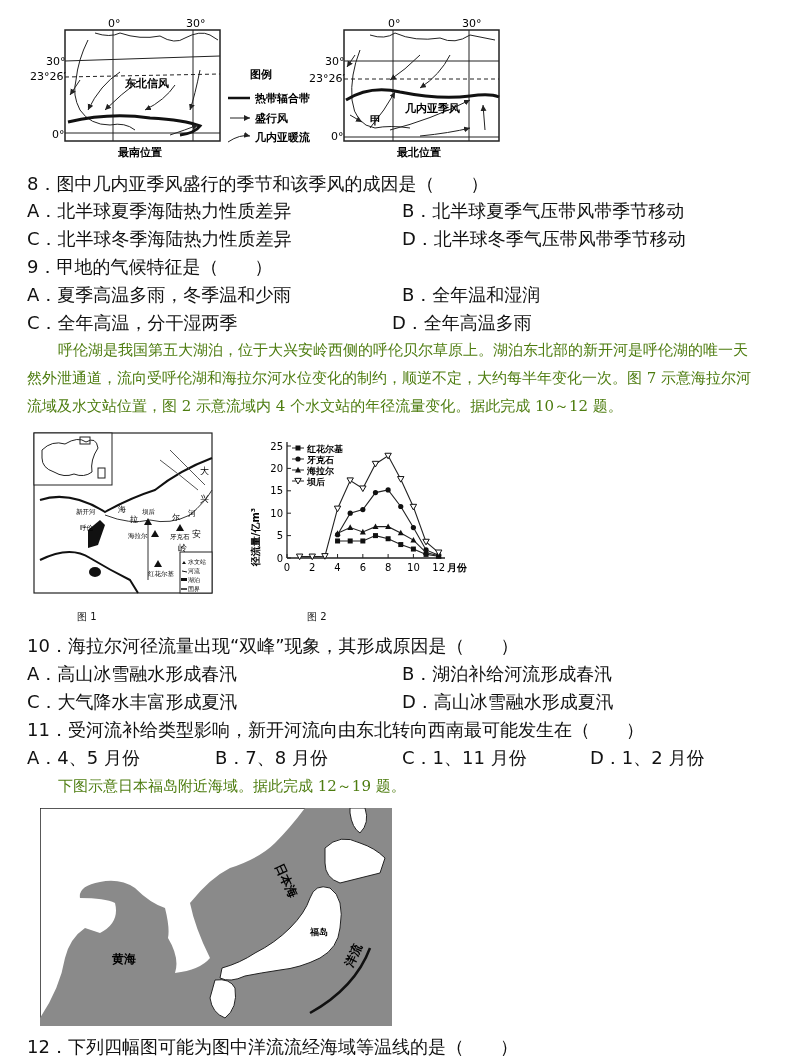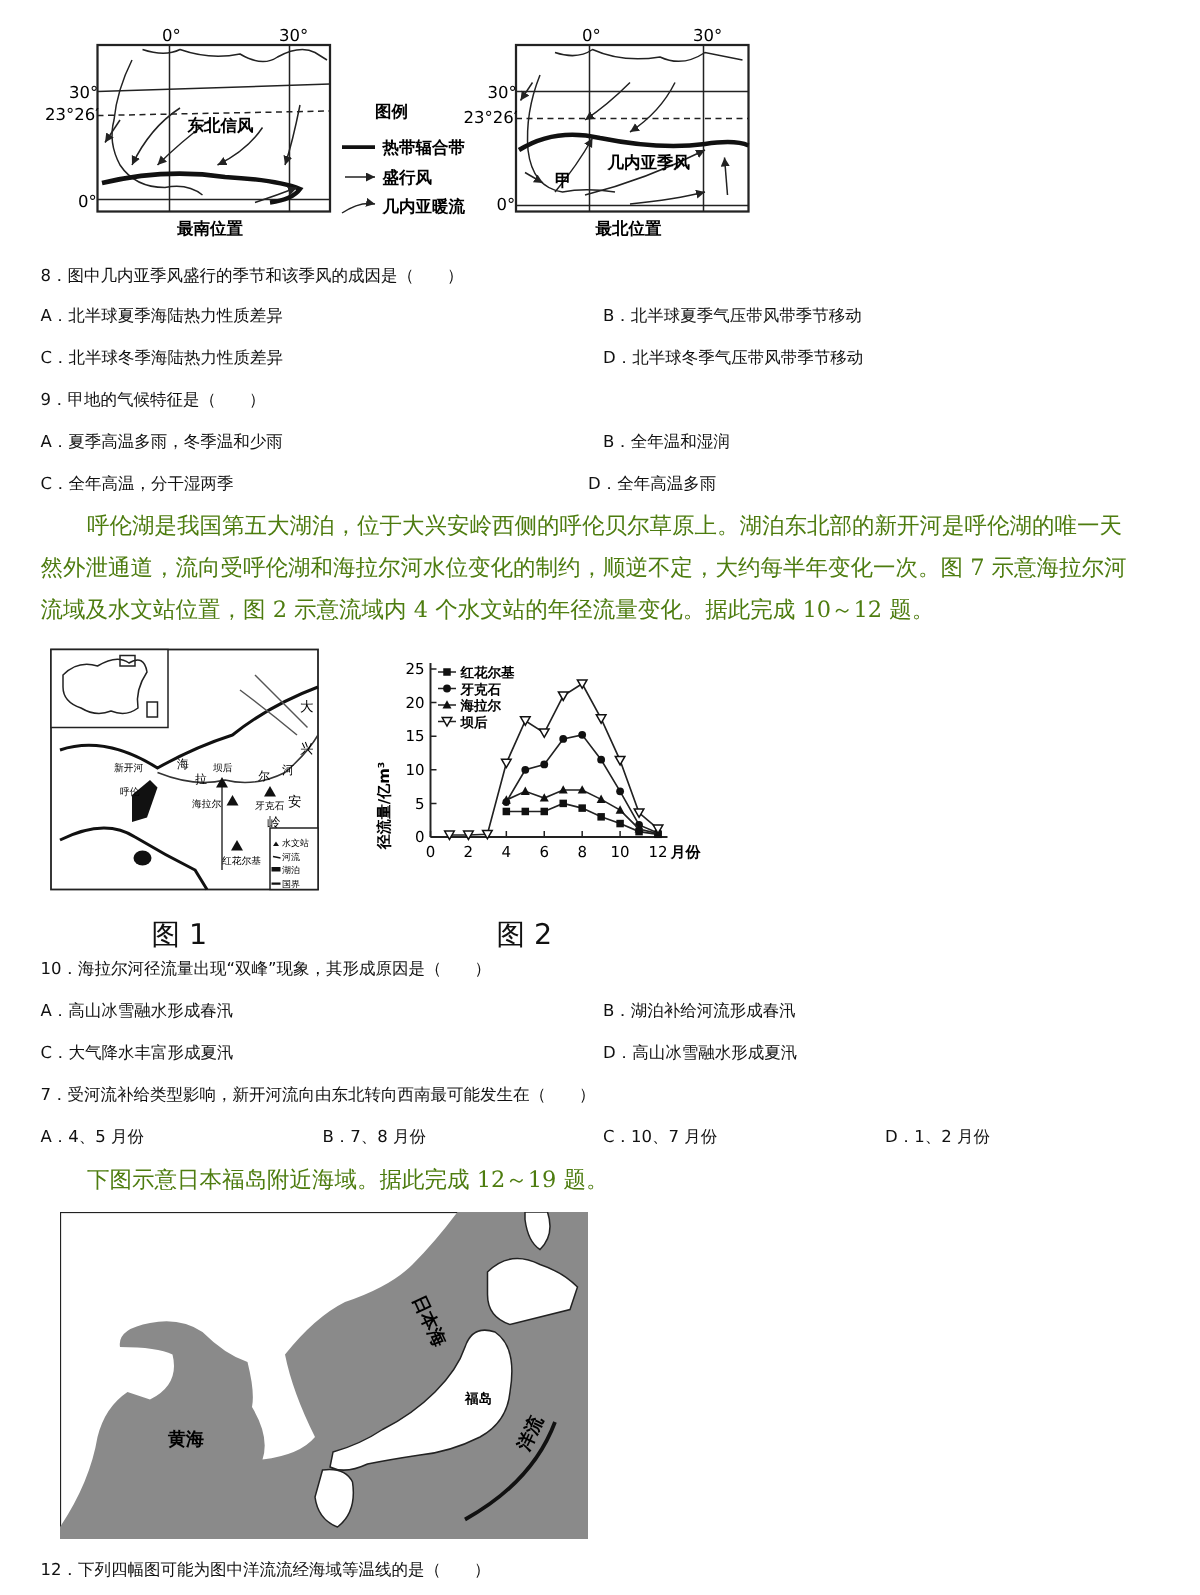--- a/index.html
+++ b/index.html
@@ -1,21 +1,21 @@
 <!DOCTYPE html>
 <html><head>
 <meta charset="utf-8">
 <style>
   html, body { margin:0; padding:0; background:#fff; }
   body { width:800px; height:1063px; position:relative; overflow:hidden;
          font-family:"DejaVu Sans", sans-serif; color:#111; }
   .abs { position:absolute; }
-  .line { position:absolute; font-size:11px; white-space:nowrap; line-height:20px; }
+  .line { position:absolute; font-size:18px; white-space:nowrap; line-height:20px; }
   .para { position:absolute; font-family:"DejaVu Serif", serif; font-size:15px; white-space:nowrap; line-height:20px; color:#4d7c0f; }
-  .fig-cap { position:absolute; font-size:19px;margin-left:24px; }
+  .fig-cap { position:absolute; font-size:10px; }
   svg text { font-family:"DejaVu Sans", sans-serif; }
 </style>
 </head>
 <body>
 
 <svg class="abs" style="left:0;top:0" width="800" height="165" viewBox="0 0 800 165">
   <defs>
     <marker id="arr" markerWidth="8" markerHeight="8" refX="6" refY="3" orient="auto">
       <path d="M0,0 L6,3 L0,6 Z" fill="#222"></path>
     </marker>
@@ -249,24 +249,24 @@
     </g>
   <text transform="translate(14,105) rotate(-90)" font-size="10" font-weight="bold" text-anchor="middle">径流量/亿m³</text>
 </svg>
 <div class="fig-cap" style="left:307px;top:610px">图 2</div>
 
 <div class="line" style="left:27px;top:636px">10．海拉尔河径流量出现“双峰”现象，其形成原因是（　　）</div>
 <div class="line" style="left:27px;top:664px">A．高山冰雪融水形成春汛</div>
 <div class="line" style="left:402px;top:664px">B．湖泊补给河流形成春汛</div>
 <div class="line" style="left:27px;top:692px">C．大气降水丰富形成夏汛</div>
 <div class="line" style="left:402px;top:692px">D．高山冰雪融水形成夏汛</div>
-<div class="line" style="left:27px;top:720px">7．受河流补给类型影响，新开河流向由东北转向西南最可能发生在（　　）</div>
+<div class="line" style="left:27px;top:720px">11．受河流补给类型影响，新开河流向由东北转向西南最可能发生在（　　）</div>
 <div class="line" style="left:27px;top:748px">A．4、5 月份</div>
 <div class="line" style="left:215px;top:748px">B．7、8 月份</div>
-<div class="line" style="left:402px;top:748px">C．10、7 月份</div>
+<div class="line" style="left:402px;top:748px">C．1、11 月份</div>
 <div class="line" style="left:590px;top:748px">D．1、2 月份</div>
 
 <div class="para" style="left:58px;top:776px">下图示意日本福岛附近海域。据此完成 12～19 题。</div>
 
 <svg class="abs" style="left:40px;top:808px" width="352" height="218" viewBox="0 0 352 218">
   <rect x="0" y="0" width="352" height="218" fill="#fff" stroke="#222" stroke-width="1.5"></rect>
 
   <path d="M265,0 L352,0 L352,218 L0,218 L0,210 Q20,180 25,150 Q30,130 45,120 L60,125 Q80,115 75,95 Q65,90 40,90 Q38,78 60,74 Q80,70 95,80 Q110,95 125,100 Q130,120 128,130 Q140,150 135,165 Q160,162 170,150 Q155,120 150,95 Q170,70 190,60 Q220,50 235,35 Q250,20 265,0 Z" fill="#8a8a8a"></path>
 
   <path d="M290,80 Q305,90 300,120 Q298,140 280,150 Q260,160 240,162 Q220,165 205,168 Q190,175 180,170 L182,160 Q200,155 215,145 Q235,135 250,120 Q265,105 270,90 Q275,75 290,80 Z" fill="#fff" stroke="#222"></path>

